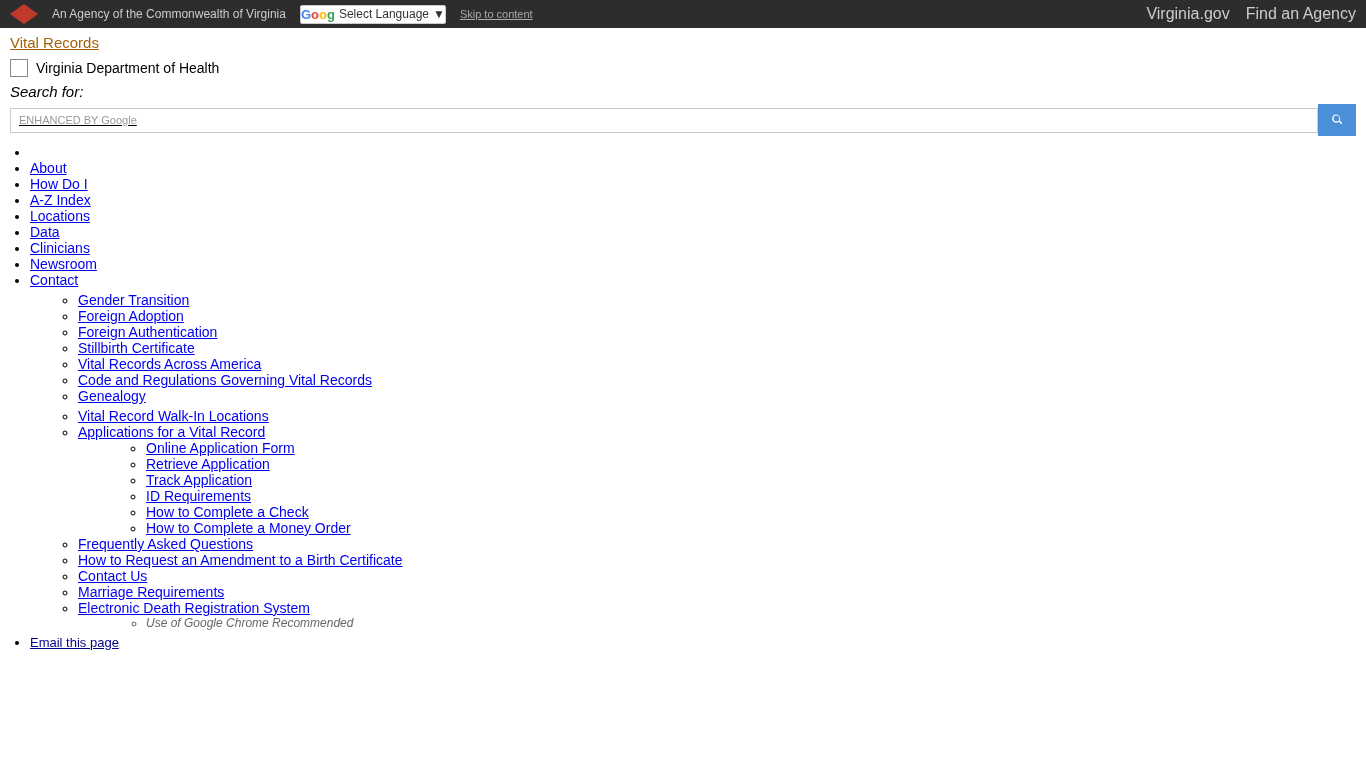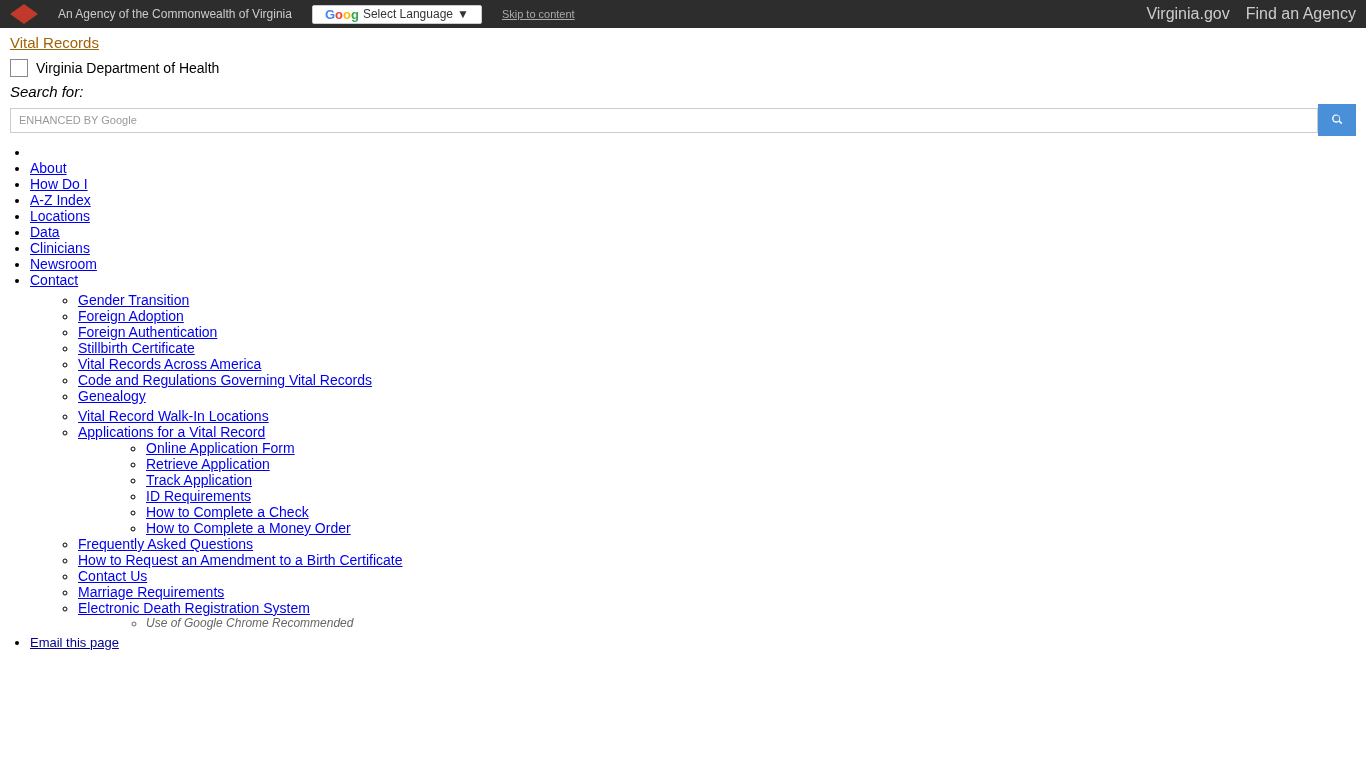--- a/index.html
+++ b/index.html
@@ -11,21 +11,21 @@
       color: #ccc;
       font-size: 12px;
       padding: 4px 10px;
       display: flex;
       align-items: center;
       justify-content: space-between;
     }
     #top-bar-left {
       display: flex;
       align-items: center;
-      gap: 20px;
+      gap: 14px;
     }
     #top-bar-right {
       display: flex;
       gap: 16px;
     }
     #top-bar-right a {
       color: #ccc;
       text-decoration: none;
       font-size: 16px;
     }
@@ -41,21 +41,21 @@
     }
 
     
     .translate-widget {
       display: flex;
       align-items: center;
       gap: 4px;
       background: #fff;
       border: 1px solid #ccc;
       border-radius: 2px;
-      padding: 1px 12px;
+      padding: 1px 0;
       font-size: 12px;
       color: #333;
       cursor: pointer;
     }
     .google-g {
       font-weight: bold;
       font-size: 13px;
     }
     .google-g span:nth-child(1) { color: #4285F4; }
     .google-g span:nth-child(2) { color: #EA4335; }
@@ -95,20 +95,21 @@
     }
     #search-for-label {
       font-size: 15px;
       margin-bottom: 4px;
       font-style: italic;
     }
     #search-bar-row {
       display: flex;
       align-items: center;
       gap: 0;
+      text-decoration: underline;
     }
     #search-input-wrapper {
       flex: 1;
       border: 1px solid #ccc;
       display: flex;
       align-items: center;
       padding: 4px 8px;
       background: #fff;
     }
     .enhanced-by-google {

